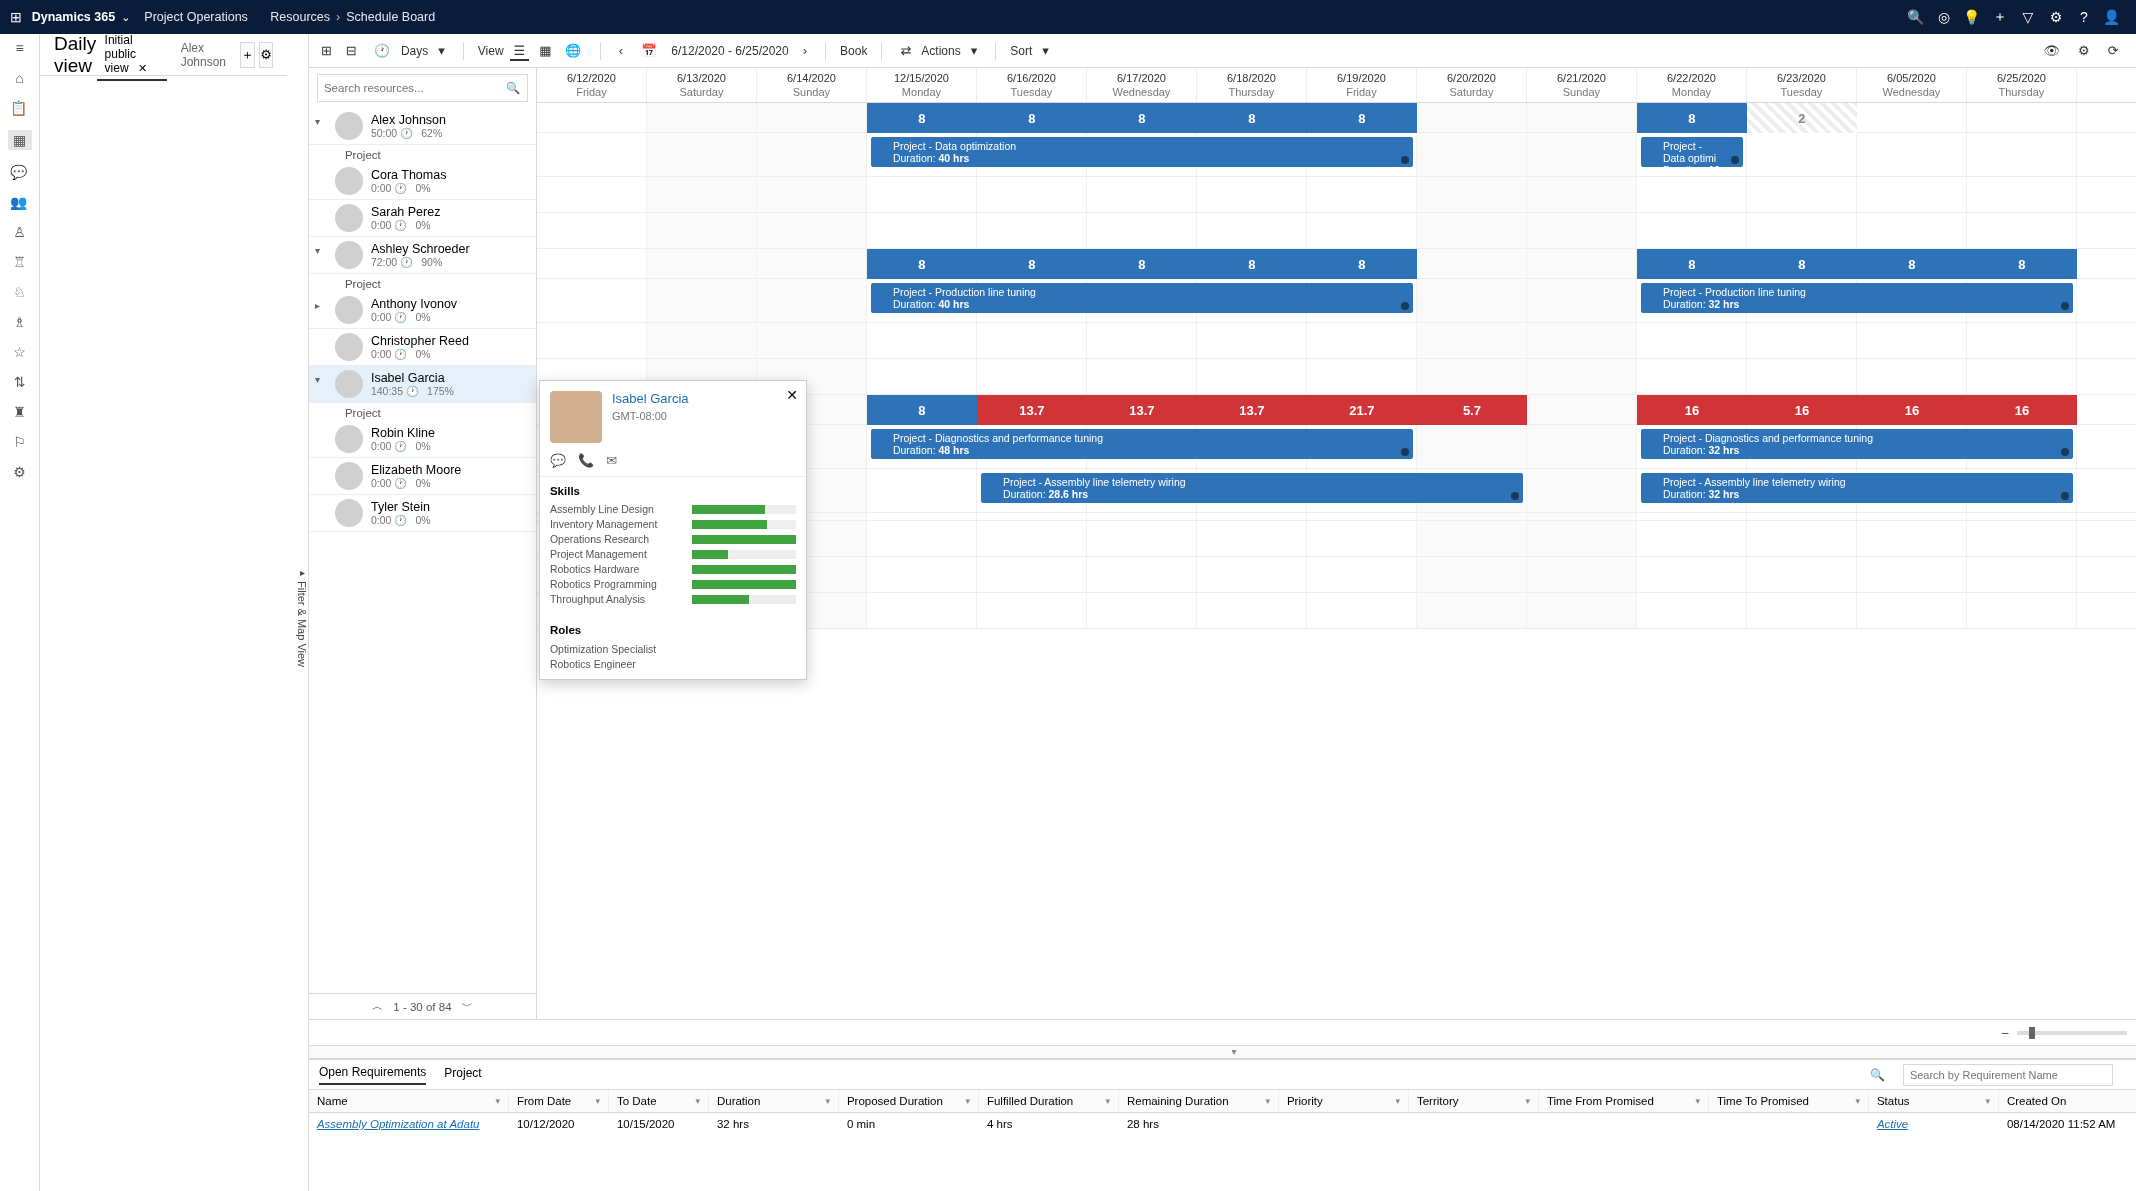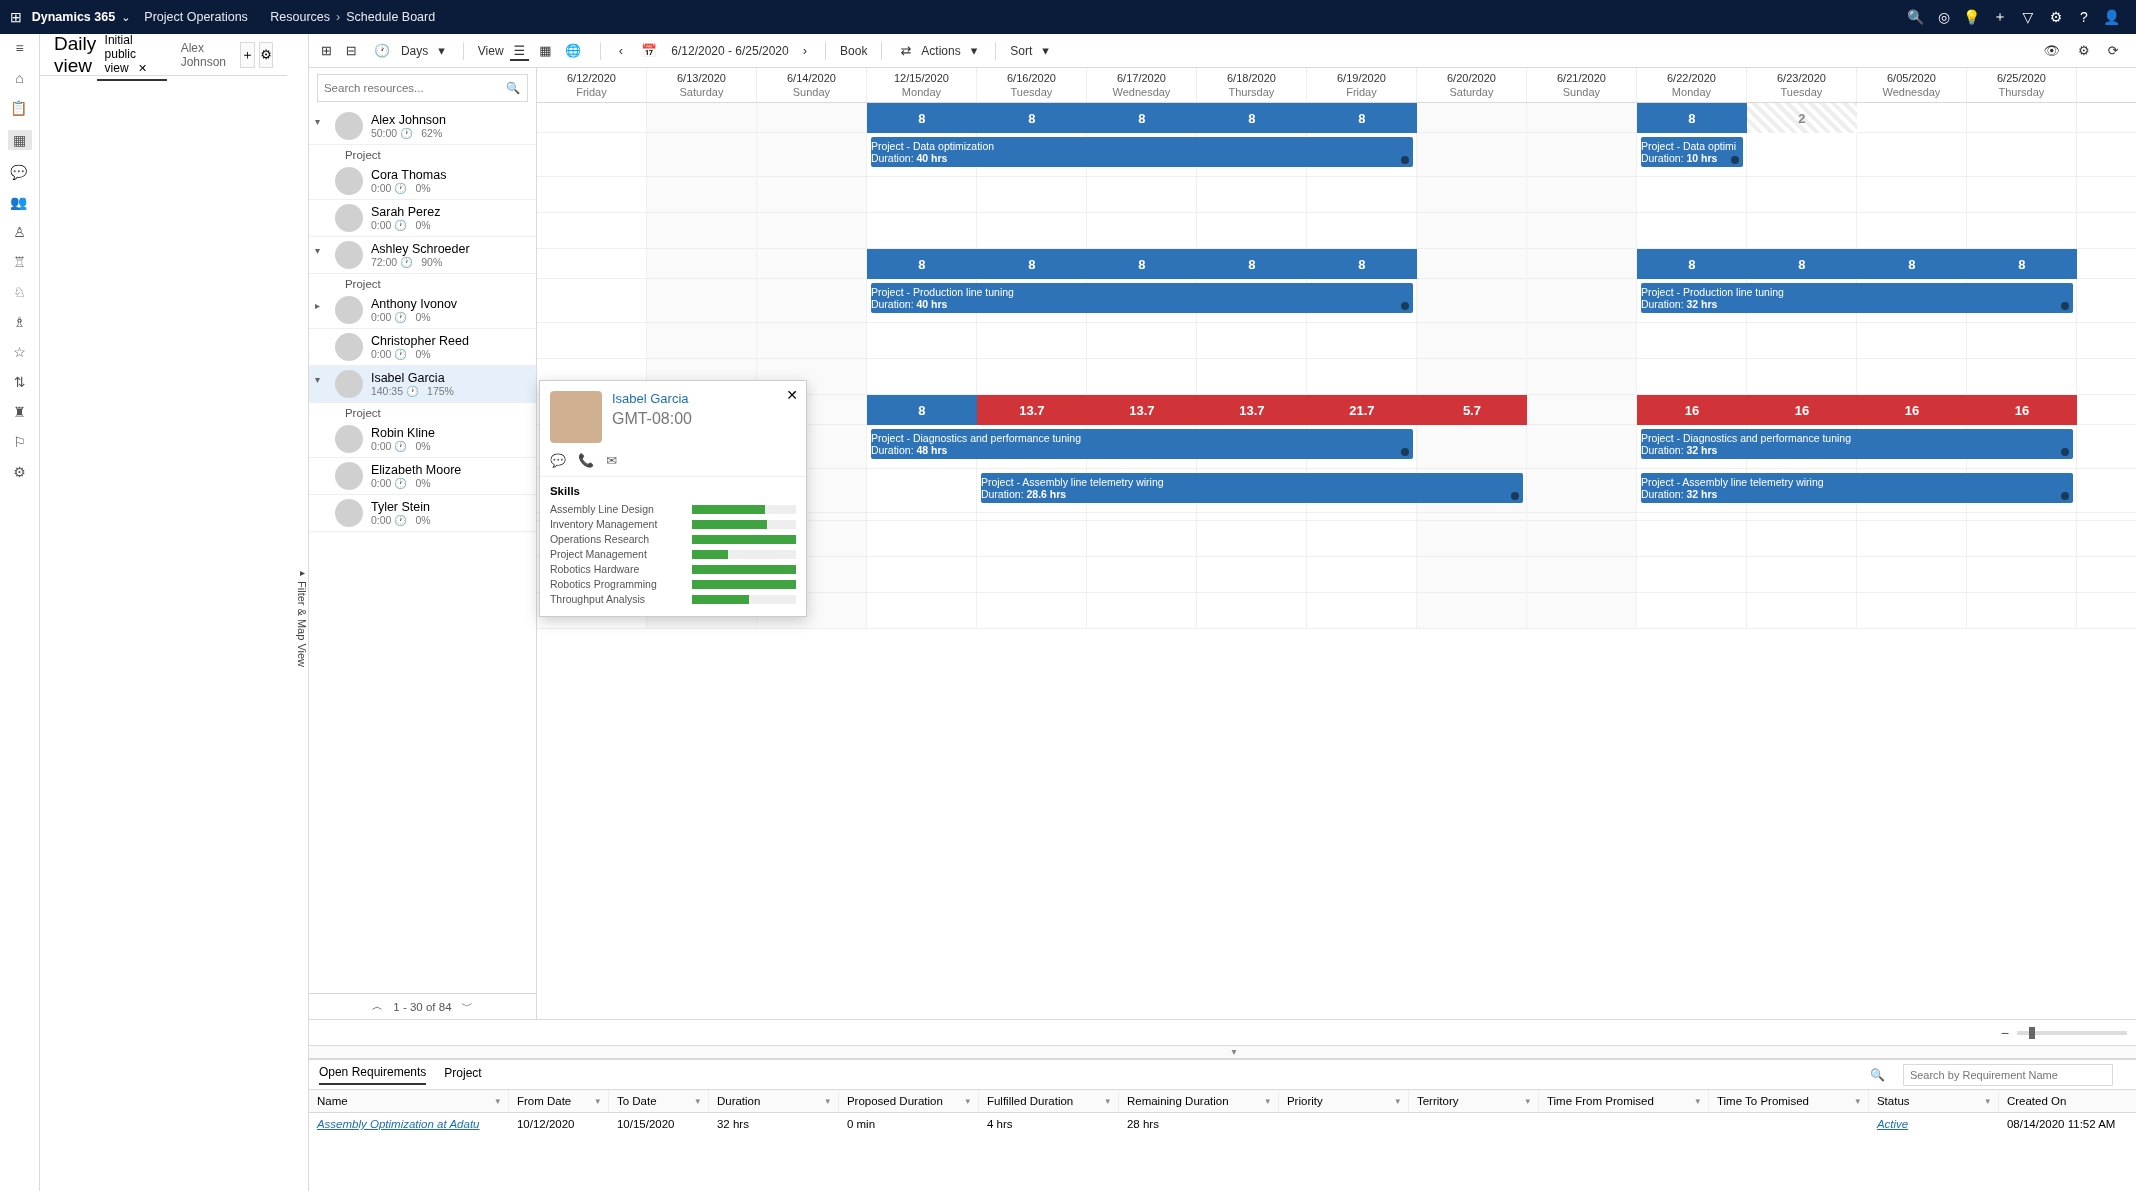--- a/index.html
+++ b/index.html
@@ -73,29 +73,29 @@
 .calbody { position: relative; }
 .lane { display: flex; border-bottom: 1px solid #eee; min-height: 36px; position: relative; }
 .lane.tall { min-height: 44px; }
 .cell { width: 110px; flex-shrink: 0; border-right: 1px solid #f0f0f0; }
 .cell.wk { background: #fafafa; }
 .capbar { position: absolute; top: 0; height: 30px; display: flex; }
 .cap { width: 110px; display: flex; align-items: center; justify-content: center; color: #fff; font-size: 13px; font-weight: 600; }
 .cap.blue { background: var(--blue); }
 .cap.red { background: var(--red); }
 .cap.gray { background: repeating-linear-gradient(45deg,#eee,#eee 4px,#fff 4px,#fff 8px); color: #888; }
-.booking { position: absolute; background: var(--blue); color: #fff; font-size: 10.5px; padding: 3px 0; border-radius: 2px; overflow: hidden; }
+.booking { position: absolute; background: var(--blue); color: #fff; font-size: 10.5px; padding: 3px 22px; border-radius: 2px; overflow: hidden; }
 .booking .dot { position: absolute; right: 4px; bottom: 3px; width: 8px; height: 8px; border-radius: 50%; background: #1a3a5a; }
 
 
 .popover { position: absolute; left: 230px; top: 312px; width: 268px; background: #fff; border: 1px solid #ccc; box-shadow: 0 4px 14px rgba(0,0,0,.2); z-index: 20; font-size: 11.5px; }
 .popover .phead { display: flex; padding: 10px; gap: 10px; }
 .popover .pavatar { width: 52px; height: 52px; border-radius: 4px; background: #d0b090; }
 .popover .pname { color: var(--link); font-size: 13px; }
-.popover .ptz { color: #777; font-size: 16px; margin-top: 4px; }
+.popover .ptz { color: #777; font-size: 11px; margin-top: 4px; }
 .popover .px { position: absolute; right: 8px; top: 6px; font-size: 14px; cursor: pointer; }
 .popover .picons { padding: 0 10px 8px; display: flex; gap: 12px; font-size: 13px; color: #666; }
 .popover hr { border: none; border-top: 1px solid #eee; }
 .popover .sect { padding: 8px 10px; }
 .popover .sect h4 { font-size: 11.5px; font-weight: 600; margin-bottom: 6px; }
 .skill { display: flex; align-items: center; margin-bottom: 3px; }
 .skill .sn { width: 142px; font-size: 10.5px; color: #555; }
 .skill .bar { flex: 1; height: 9px; background: #eee; position: relative; }
 .skill .bar .fill { position: absolute; left: 0; top: 0; bottom: 0; background: #3fa33f; }
 .popover .role { font-size: 10.5px; color: #555; line-height: 1.4; }
@@ -822,20 +822,27 @@
                     </div>
                   </div>
                   <div class="skill">
                     <span class="sn">Throughput Analysis</span>
                     <div class="bar">
                       <div class="fill" style="width:55%"></div>
                     </div>
                   </div>
                 </div>
             </div>
+            <div class="sect">
+              <h4>Roles</h4>
+              <div id="roles">
+                  <div class="role">Optimization Specialist</div>
+                  <div class="role">Robotics Engineer</div>
+                </div>
+            </div>
           </div>
         </div>
 
         <div class="zoomrow">
           <span>−</span>
           <div class="track">
               <div class="thumb"></div>
             </div>
           <span>＋</span>
         </div>

